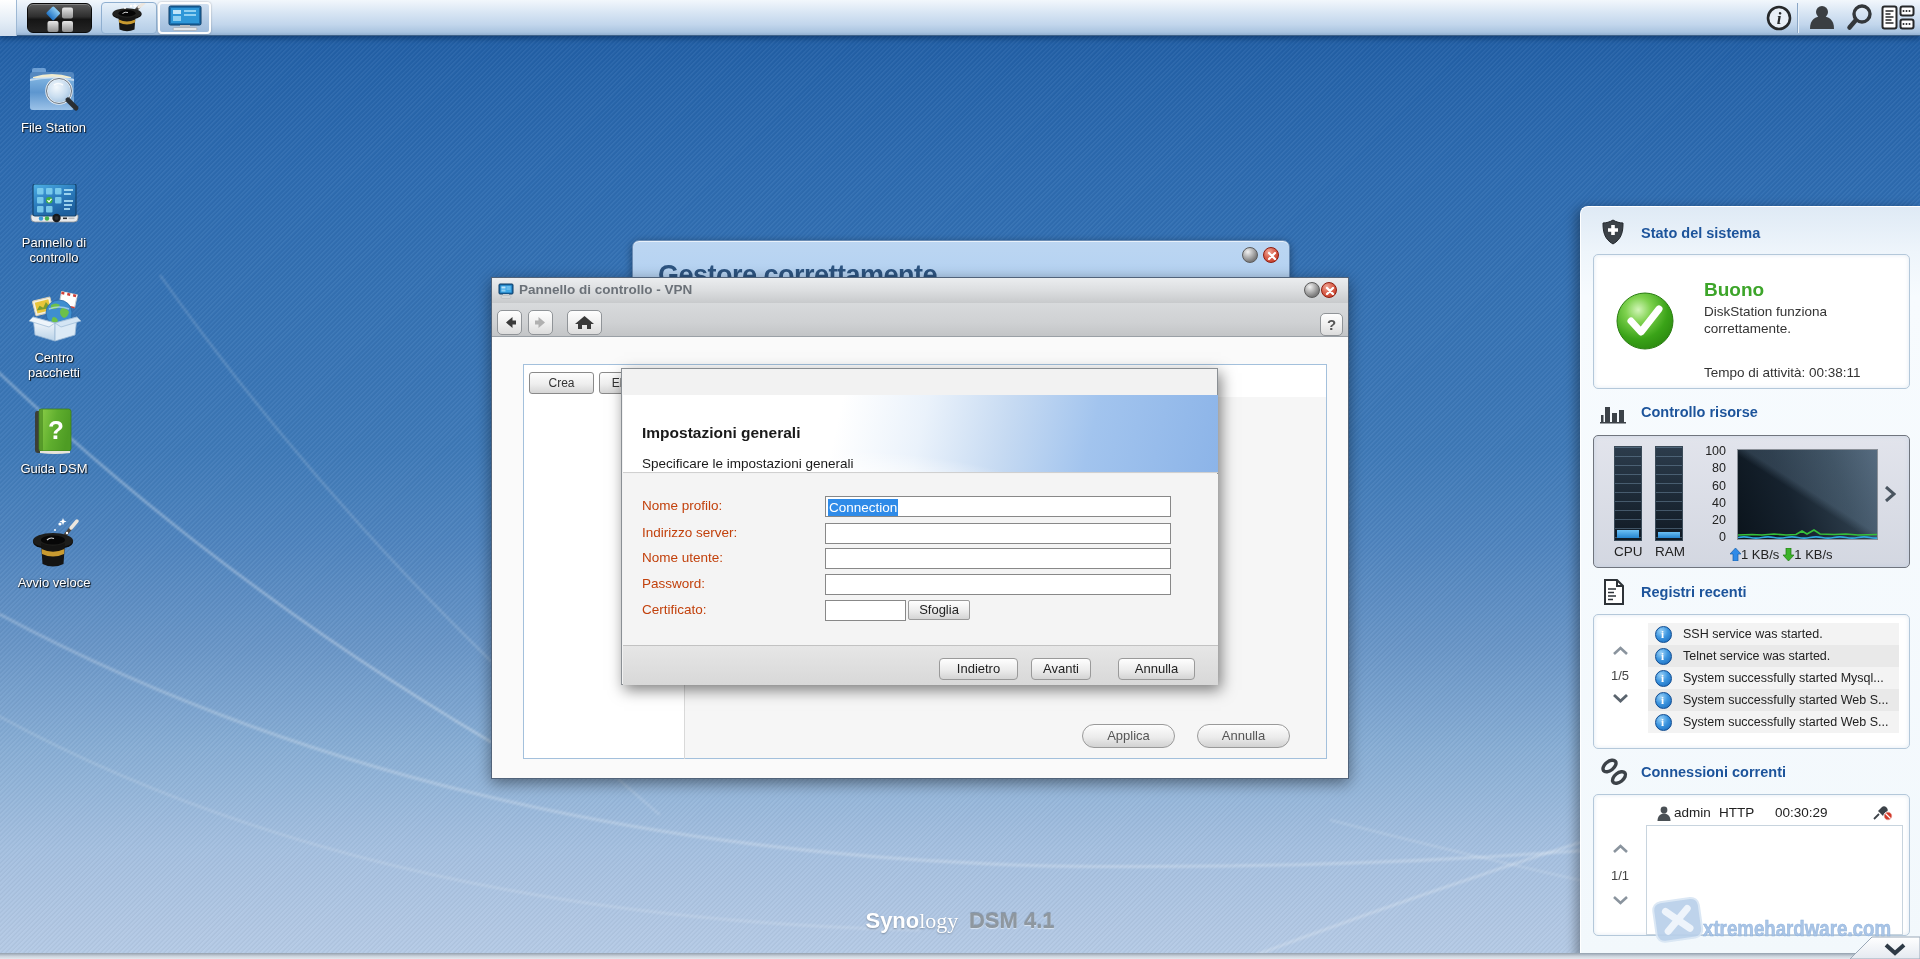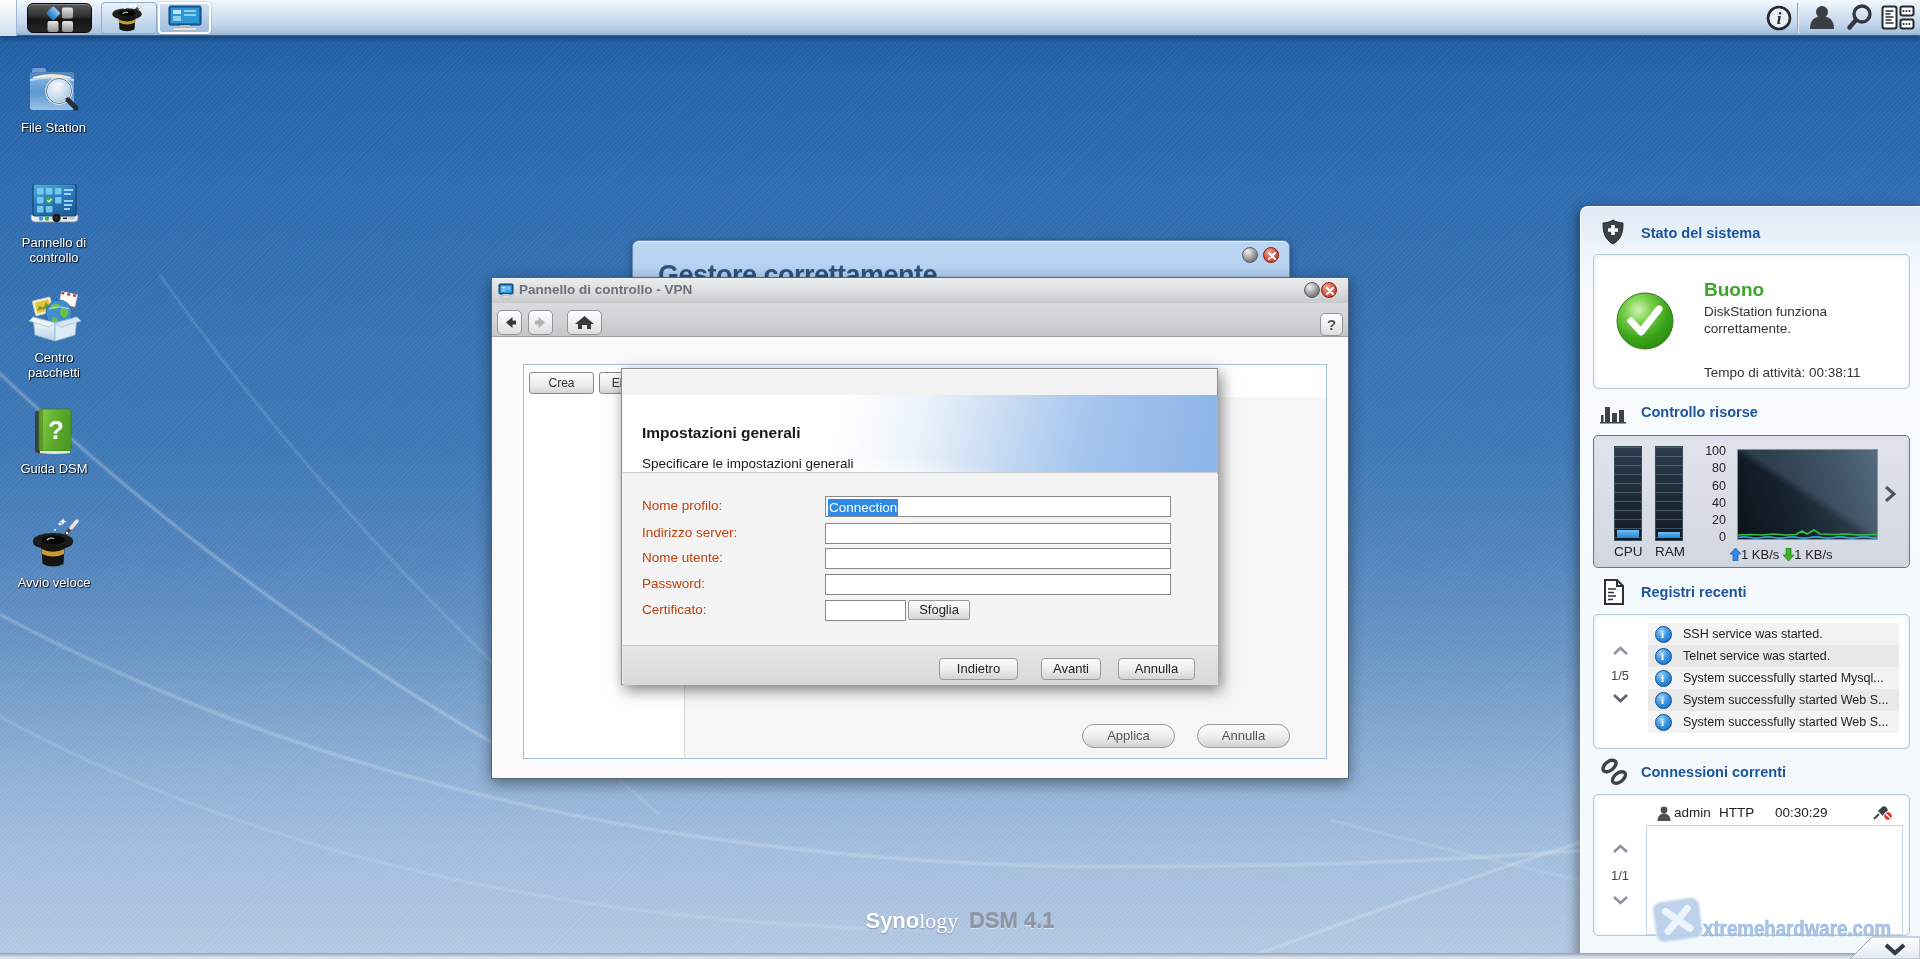--- a/index.html
+++ b/index.html
@@ -294,21 +294,21 @@
    <div class="flabel" style="top:76px">Nome utente:</div>
    <div class="finput" style="top:74px"></div>
    <div class="flabel" style="top:102px">Password:</div>
    <div class="finput" style="top:100px"></div>
    <div class="flabel" style="top:128px">Certificato:</div>
    <div class="finput" style="top:126px;width:81px"></div>
    <div class="dbtn" style="left:285px;top:126px;width:62px;height:20px;border-radius:2px;line-height:18px">Sfoglia</div>
  </div>
  <div id="dlgfoot">
    <div class="dbtn" style="left:316px;width:79px">Indietro</div>
-   <div class="dbtn" style="left:418px;width:60px">Avanti</div>
+   <div class="dbtn" style="left:408px;width:60px">Avanti</div>
    <div class="dbtn" style="left:495px;width:77px">Annulla</div>
  </div>
 </div>
 <div id="sbar">
  <svg class="abs" style="left:21px;top:12px" width="22" height="26">
       <path d="M11 1 C14 3 18 4 21 4 C21 12 20 20 11 25 C2 20 1 12 1 4 C4 4 8 3 11 1 Z" fill="#3c4248" stroke="#23282d" stroke-width="1"></path>
       <path d="M9.2 6 h3.6 v3.2 H16 v3.6 h-3.2 V16 H9.2 v-3.2 H6 V9.2 h3.2 Z" fill="#fff"></path>
     </svg>
  <div class="shead" style="top:18px">Stato del sistema</div>
  <div class="sbox" style="top:47px;height:135px">

